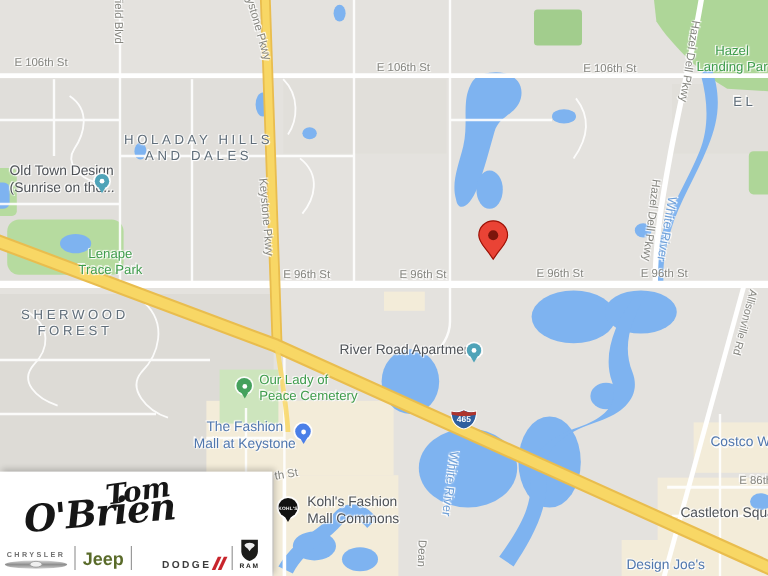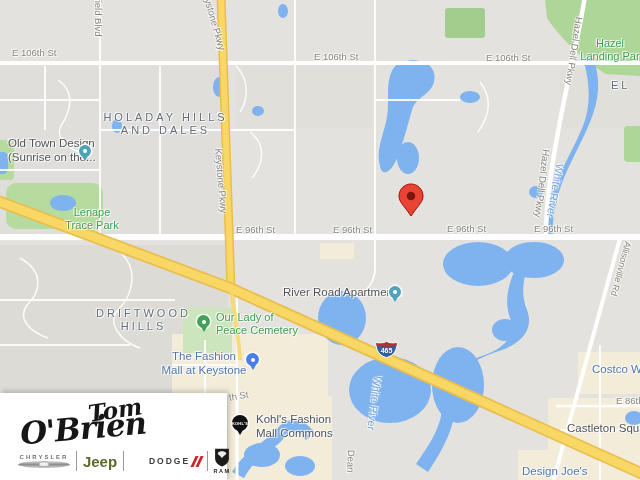--- a/index.html
+++ b/index.html
@@ -31,22 +31,22 @@
   .shield{position:absolute;left:375px;top:341px;width:23px;height:17px;}
   .shield-num{position:absolute;left:0;top:6px;width:100%;text-align:center;
               font-size:7px;font-weight:bold;color:#fff;letter-spacing:0;}
   
   .logo{position:absolute;left:0;top:393px;width:227px;height:87px;background:#ffffff;
         box-shadow:2px -2px 5px rgba(0,0,0,.2);}
   .tom{position:absolute;left:88px;top:3px;font-family:"DejaVu Serif",serif;font-style:italic;
        font-weight:bold;font-size:23px;transform:rotate(-8deg);color:#161616;}
   .obrien{position:absolute;left:20px;top:17px;font-family:"DejaVu Serif",serif;font-style:italic;
        font-weight:bold;font-size:31px;transform:rotate(-5deg);color:#161616;letter-spacing:-1px;}
-  .brands{position:absolute;left:17px;top:54px;width:214px;height:28px;display:flex;
-          align-items:center;justify-content:space-between;}
+  .brands{position:absolute;left:3px;top:54px;width:214px;height:28px;display:flex;
+          align-items:flex-end;justify-content:space-between;}
   .bdiv{width:1px;height:20px;background:#9a9a9a;}
   .bcell{display:flex;flex-direction:column;align-items:center;justify-content:center;}
   .chrysler-txt{font-size:6px;font-weight:bold;letter-spacing:2px;color:#6f6f6f;}
   .jeep-txt{font-size:15px;font-weight:bold;color:#5a6b2a;}
   .dodge-row{display:flex;align-items:center;gap:3px;padding-left:20px;}
   .dodge-txt{font-size:8.5px;font-weight:bold;letter-spacing:2px;color:#3c3c3c;}
   .slashes{display:flex;gap:2px;}
   .slash{width:3px;height:11px;background:#c8252c;transform:skewX(-25deg);}
   .ram-txt{font-size:5.5px;font-weight:bold;letter-spacing:1.5px;color:#1c1c1a;margin-top:1px;}
 </style>
@@ -170,22 +170,22 @@
   <div class="lbl street rot" style="left:224px;top:148px;transform:rotate(85deg)">Keystone Pkwy</div>
   <div class="lbl street rot" style="left:585px;top:18px;transform:rotate(99deg)">Hazel Dell Pkwy</div>
   <div class="lbl street rot" style="left:552px;top:150px;transform:rotate(97deg)">Hazel Dell Pkwy</div>
   <div class="lbl street rot" style="left:104px;top:-2px;transform:rotate(90deg)">field Blvd</div>
   <div class="lbl street rot" style="left:357px;top:450px;transform:rotate(92deg)">Dean</div>
   <div class="lbl street rot" style="left:633px;top:243px;transform:rotate(105deg);font-size:9px">Allisonville Rd</div>
   <div class="lbl street rot" style="left:228px;top:392px;transform:rotate(-10deg)">th St</div>
 
   <div class="lbl hood" style="left:93px;top:111px;width:145px">HOLADAY HILLS
 AND DALES</div>
-  <div class="lbl hood" style="left:96px;top:307px;width:95px">DRIFTWOOD
-HILLS</div>
+  <div class="lbl hood" style="left:15px;top:257px;width:95px">SHERWOOD
+FOREST</div>
   <div class="lbl hood" style="left:611px;top:79px">EL</div>
 
   <div class="lbl park" style="left:576px;top:37px;width:68px">Hazel
 Landing Par</div>
   <div class="lbl park" style="left:216px;top:311px;text-align:left">Our Lady of
 Peace Cemetery</div>
   <div class="lbl park" style="left:53px;top:206px;width:78px">Lenape
 Trace Park</div>
 
   <div class="lbl wat rot" style="left:566px;top:165px;transform:rotate(100deg)">White River</div>

